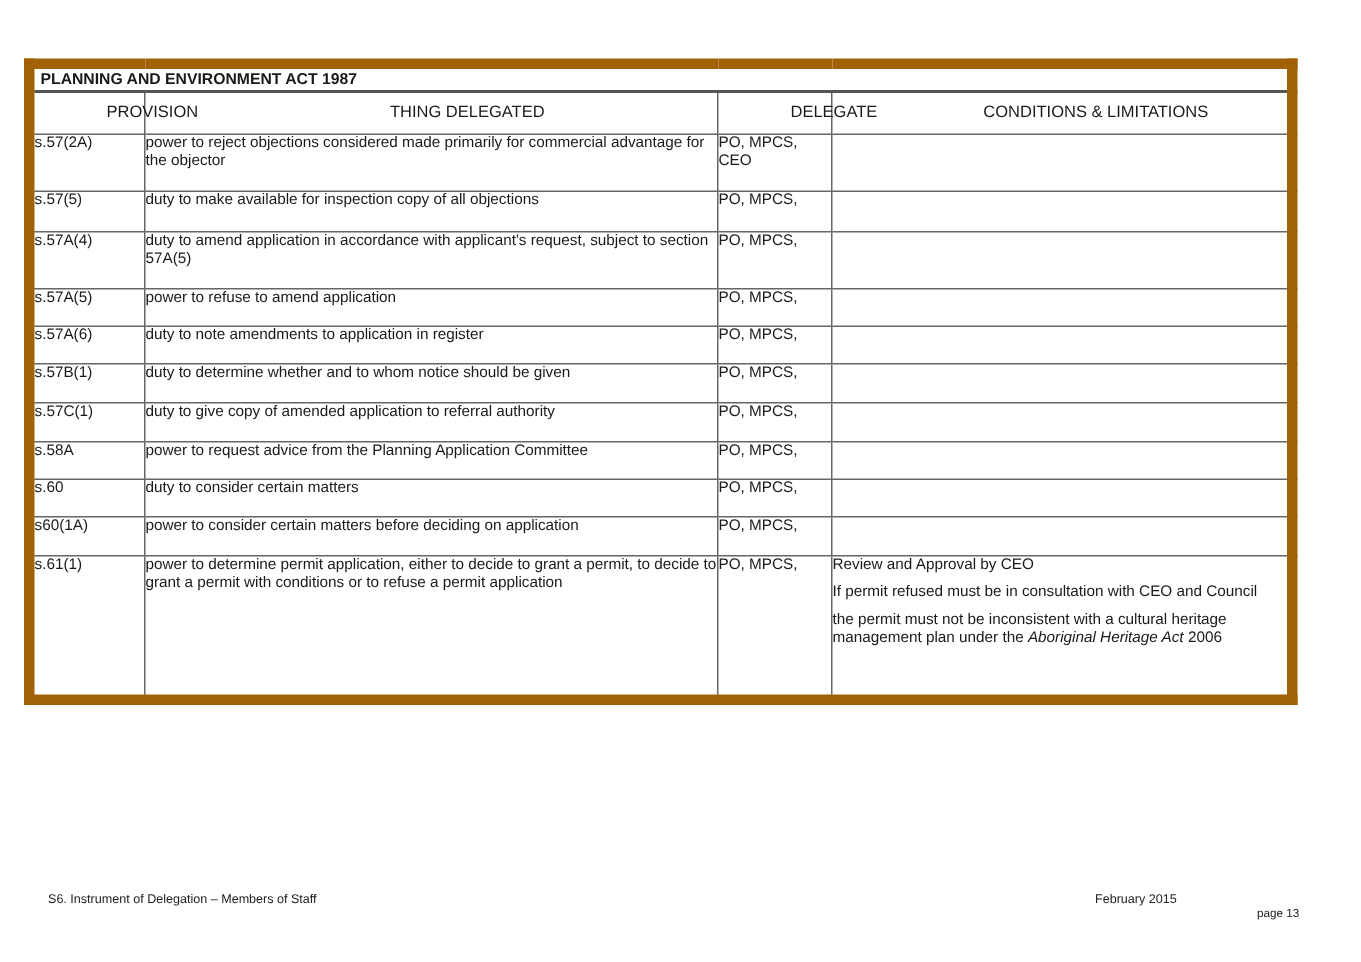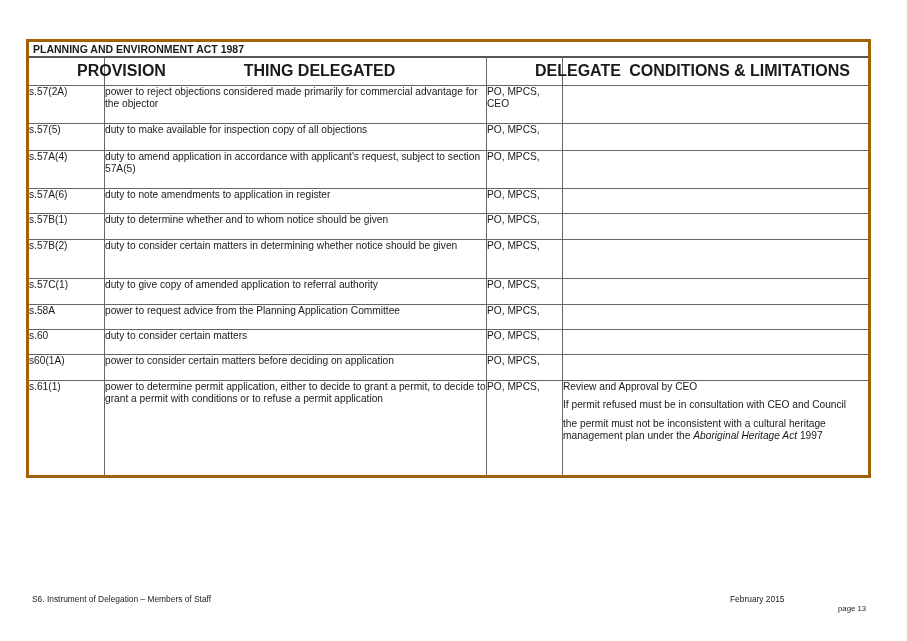--- a/index.html
+++ b/index.html
@@ -1,33 +1,33 @@
 <!DOCTYPE html>
 <html><head>
 <meta charset="utf-8">
 <style>
   html, body { margin: 0; padding: 0; background: #ffffff; }
   body {
     width: 907px; height: 641px; position: relative; overflow: hidden;
     font-family: "Liberation Sans", sans-serif; color: #1a1a1a;
   }
   .doc-table {
-    position: absolute; left: 26px; top: 39px; width: 842px;
+    position: absolute; left: 16px; top: 39px; width: 842px;
     border-collapse: collapse; table-layout: fixed;
-    border: 3px solid #a16207;
+    border: 7px solid #a16207;
     font-size: 10.2px; line-height: 12.5px;
   }
   .doc-table td, .doc-table th {
     border: 1px solid #666; vertical-align: top; padding: 0;
   }
   .title-cell {
     font-weight: bold; font-size: 10.5px; padding: 1px 4px 0 4px !important;
     height: 12px; text-align: left; border-bottom: 2px solid #555 !important;
   }
-  .hdr th { height: 27px; vertical-align: middle; font-weight: bold; font-size: 16px; padding-left: 48px; }
+  .hdr th { height: 27px; vertical-align: middle; font-weight: normal; font-size: 11px; padding-left: 48px; }
   .hdr th.prov { text-align: center; }
   .hdr th.thing { text-align: center; }
   .hdr th.del { text-align: center; }
   .hdr th.cond { text-align: center; }
   .cell { padding: 6px 6px 4px 6px; }
   .c-prov { width: 77px; }
   .c-thing { width: 382px; }
   .c-del { width: 76px; }
   .c-cond { width: 307px; }
   .del-text { padding-left: 8px; }
@@ -77,34 +77,34 @@
     <td class="cell del-text">PO, MPCS,</td>
     <td class="cell"></td>
   </tr>
   <tr style="height:38px">
     <td class="cell">s.57A(4)</td>
     <td class="cell">duty to amend application in accordance with applicant's request, subject to section 57A(5)</td>
     <td class="cell del-text">PO, MPCS,</td>
     <td class="cell"></td>
   </tr>
   <tr style="height:25px">
+    <td class="cell">s.57A(5)</td>
+    <td class="cell">power to refuse to amend application</td>
+    <td class="cell del-text">PO, MPCS,</td>
+    <td class="cell"></td>
+  </tr>
+  <tr style="height:25px">
     <td class="cell">s.57A(6)</td>
     <td class="cell">duty to note amendments to application in register</td>
     <td class="cell del-text">PO, MPCS,</td>
     <td class="cell"></td>
   </tr>
   <tr style="height:26px">
     <td class="cell">s.57B(1)</td>
     <td class="cell">duty to determine whether and to whom notice should be given</td>
-    <td class="cell del-text">PO, MPCS,</td>
-    <td class="cell"></td>
-  </tr>
-  <tr style="height:39px">
-    <td class="cell">s.57B(2)</td>
-    <td class="cell">duty to consider certain matters in determining whether notice should be given</td>
     <td class="cell del-text">PO, MPCS,</td>
     <td class="cell"></td>
   </tr>
   <tr style="height:26px">
     <td class="cell">s.57C(1)</td>
     <td class="cell">duty to give copy of amended application to referral authority</td>
     <td class="cell del-text">PO, MPCS,</td>
     <td class="cell"></td>
   </tr>
   <tr style="height:25px">
@@ -125,21 +125,21 @@
     <td class="cell del-text">PO, MPCS,</td>
     <td class="cell"></td>
   </tr>
   <tr style="height:96px">
     <td class="cell">s.61(1)</td>
     <td class="cell">power to determine permit application, either to decide to grant a permit, to decide to grant a permit with conditions or to refuse a permit application</td>
     <td class="cell del-text">PO, MPCS,</td>
     <td class="cell">
       <p class="cond-p">Review and Approval by CEO</p>
       <p class="cond-p">If permit refused must be in consultation with CEO and Council</p>
-      <p class="cond-p"><span>the permit must not be inconsistent with a cultural heritage management plan under the </span><span class="italic">Aboriginal Heritage Act</span><span> 1997</span></p>
+      <p class="cond-p"><span>the permit must not be inconsistent with a cultural heritage management plan under the </span><span class="italic">Aboriginal Heritage Act</span><span> 2006</span></p>
     </td>
   </tr>
 </tbody>
   </table>
 
 <div class="footer-left">S6. Instrument of Delegation – Members of Staff</div>
 <div class="footer-date">February 2015</div>
 <div class="footer-page">page 13</div>
 
 </body></html>

